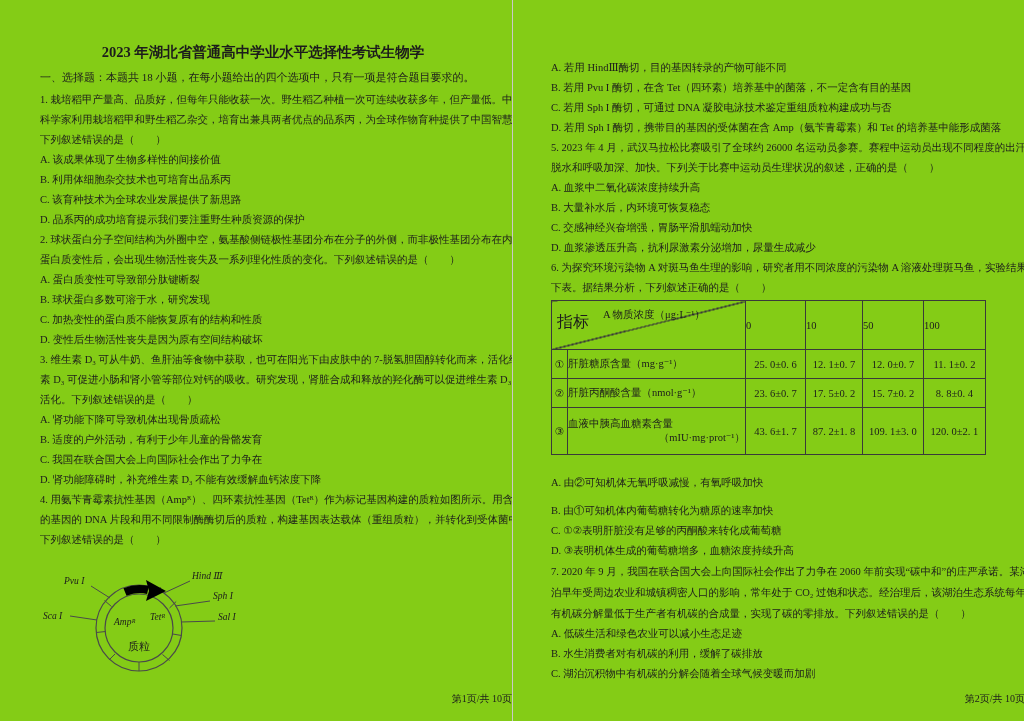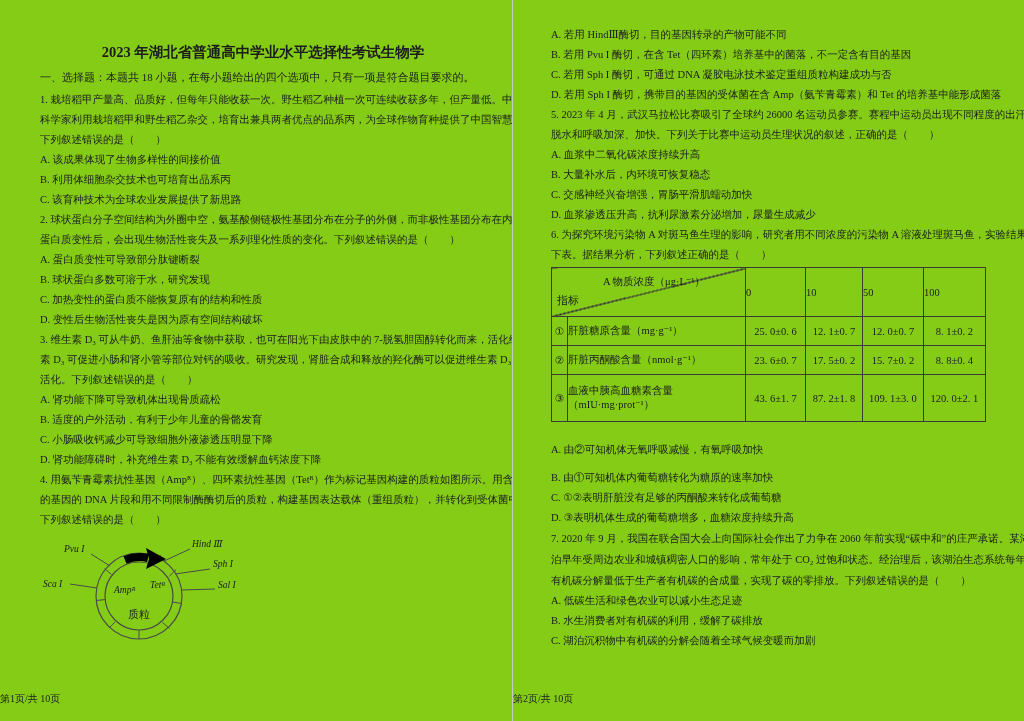--- a/index.html
+++ b/index.html
@@ -3,78 +3,79 @@
 <meta charset="utf-8">
 <style>
   html,body{margin:0;padding:0;}
   body{width:1024px;height:721px;background:#ffffff;position:relative;
        font-family:"Liberation Serif","DejaVu Serif",serif;color:#1c1c1c;}
   .page{position:absolute;top:0;height:721px;width:512px;overflow:hidden;background:#84cc16;}
   #page1{left:0;}
   #page2{left:512px;border-left:1px solid #c9c9c9;}
   .content{position:absolute;top:0;}
   #p1c{left:40px;width:446px;}
-  #p2c{left:38px;width:440px;padding-top:25px;}
+  #p2c{left:38px;width:440px;padding-top:58px;}
   .title{margin-top:40px;height:24px;line-height:24px;text-align:center;
          font-size:14.5px;font-weight:bold;white-space:nowrap;}
   .section{height:26px;line-height:26px;font-size:11px;font-weight:normal;white-space:nowrap;}
   .ln{height:20px;line-height:20px;font-size:10.5px;white-space:nowrap;}
   .ln21{height:21px;line-height:21px;font-size:10.5px;white-space:nowrap;}
   .gap8{margin-top:8px;}
   .gap18{margin-top:18px;}
-  .figure{margin-top:6px;margin-left:2px;}
-  .footer{position:absolute;top:692px;left:0;width:100%;text-align:left;font-size:10px;}
+  .figure{margin-top:18px;margin-left:2px;}
+  .footer{position:absolute;top:692px;left:0;width:100%;text-align:right;font-size:10px;}
   table.ind{border-collapse:collapse;table-layout:fixed;width:434px;margin-top:2px;border-radius:21px;}
   table.ind td{border:1px solid #3a3a3a;font-size:10.5px;padding:0;vertical-align:middle;}
   table.ind{border:1.5px solid #3a3a3a;}
   td.diag{position:relative;height:48px;
     background:linear-gradient(to bottom right,transparent calc(50% - 0.7px),
       #3a3a3a calc(50% - 0.7px),#3a3a3a calc(50% + 0.7px),transparent calc(50% + 0.7px));}
   .diag-top{position:absolute;top:7px;right:40px;font-size:10.5px;white-space:nowrap;}
-  .diag-bottom{position:absolute;bottom:8px;left:5px;font-size:11px;}
+  .diag-bottom{position:absolute;bottom:16px;left:5px;font-size:16px;}
   td.hnum{padding-left:7px;height:48px;}
   td.cnum{text-align:center;}
   td.lbl{padding-left:7px;margin-left:24px;}
   td.val{padding-left:7px;white-space:nowrap;text-align:center;}
   tr.r1 td,tr.r2 td{height:28px;}
   tr.r3 td{height:46px;}
-  .lbl2{display:block;line-height:14px;}
+  .lbl2{display:block;line-height:14px;text-align:right;}
   .lbl2a{display:block;line-height:14px;}
   svg text{font-size:9.5px;fill:#1c1c1c;}
   svg .enz{font-style:italic;}
   svg .cn{font-size:11px;}
 </style>
 </head>
 <body>
 
 <div class="page" id="page1">
   <div class="content" id="p1c">
     <div class="title">2023 年湖北省普通高中学业水平选择性考试生物学</div>
     <div class="section">一、选择题：本题共 18 小题，在每小题给出的四个选项中，只有一项是符合题目要求的。</div>
 
     <div class="ln">1. 栽培稻甲产量高、品质好，但每年只能收获一次。野生稻乙种植一次可连续收获多年，但产量低。中国</div>
     <div class="ln">科学家利用栽培稻甲和野生稻乙杂交，培育出兼具两者优点的品系丙，为全球作物育种提供了中国智慧。</div>
     <div class="ln">下列叙述错误的是（　　）</div>
     <div class="ln">A. 该成果体现了生物多样性的间接价值</div>
     <div class="ln">B. 利用体细胞杂交技术也可培育出品系丙</div>
     <div class="ln">C. 该育种技术为全球农业发展提供了新思路</div>
+    <div class="ln">D. 品系丙的成功培育提示我们要注重野生种质资源的保护</div>
 
     <div class="ln">2. 球状蛋白分子空间结构为外圈中空，氨基酸侧链极性基团分布在分子的外侧，而非极性基团分布在内侧。</div>
     <div class="ln">蛋白质变性后，会出现生物活性丧失及一系列理化性质的变化。下列叙述错误的是（　　）</div>
     <div class="ln">A. 蛋白质变性可导致部分肽键断裂</div>
     <div class="ln">B. 球状蛋白多数可溶于水，研究发现</div>
     <div class="ln">C. 加热变性的蛋白质不能恢复原有的结构和性质</div>
     <div class="ln">D. 变性后生物活性丧失是因为原有空间结构破坏</div>
 
     <div class="ln">3. 维生素 D₃ 可从牛奶、鱼肝油等食物中获取，也可在阳光下由皮肤中的 7-脱氢胆固醇转化而来，活化维生</div>
     <div class="ln">素 D₃ 可促进小肠和肾小管等部位对钙的吸收。研究发现，肾脏合成和释放的羟化酶可以促进维生素 D₃ 的</div>
     <div class="ln">活化。下列叙述错误的是（　　）</div>
     <div class="ln">A. 肾功能下降可导致机体出现骨质疏松</div>
     <div class="ln">B. 适度的户外活动，有利于少年儿童的骨骼发育</div>
-    <div class="ln">C. 小肠吸收钙减少可导致细胞外液渗透压明显下降</div>
+    <div class="ln">C. 我国在联合国大会上向国际社会作出了力争在</div>
     <div class="ln">D. 肾功能障碍时，补充维生素 D₃ 不能有效缓解血钙浓度下降</div>
 
     <div class="ln">4. 用氨苄青霉素抗性基因（Ampᴿ）、四环素抗性基因（Tetᴿ）作为标记基因构建的质粒如图所示。用含有目</div>
     <div class="ln">的基因的 DNA 片段和用不同限制酶酶切后的质粒，构建基因表达载体（重组质粒），并转化到受体菌中。</div>
     <div class="ln">下列叙述错误的是（　　）</div>
 
     <div class="figure">
       <svg width="230" height="118" viewBox="0 0 230 118">
         <circle cx="97" cy="60" r="43" fill="none" stroke="#4a4a4a" stroke-width="1.2"></circle>
         <circle cx="97" cy="60" r="34" fill="none" stroke="#4a4a4a" stroke-width="1.2"></circle>
@@ -150,21 +151,21 @@
         <td class="hnum">10</td>
         <td class="hnum">50</td>
         <td class="hnum">100</td>
       </tr>
       <tr class="r1">
         <td class="cnum">①</td>
         <td class="lbl">肝脏糖原含量（mg·g⁻¹）</td>
         <td class="val">25. 0±0. 6</td>
         <td class="val">12. 1±0. 7</td>
         <td class="val">12. 0±0. 7</td>
-        <td class="val">8. 1±0. 2</td>
+        <td class="val">11. 1±0. 2</td>
       </tr>
       <tr class="r2">
         <td class="cnum">②</td>
         <td class="lbl">肝脏丙酮酸含量（nmol·g⁻¹）</td>
         <td class="val">23. 6±0. 7</td>
         <td class="val">17. 5±0. 2</td>
         <td class="val">15. 7±0. 2</td>
         <td class="val">8. 8±0. 4</td>
       </tr>
       <tr class="r3">

